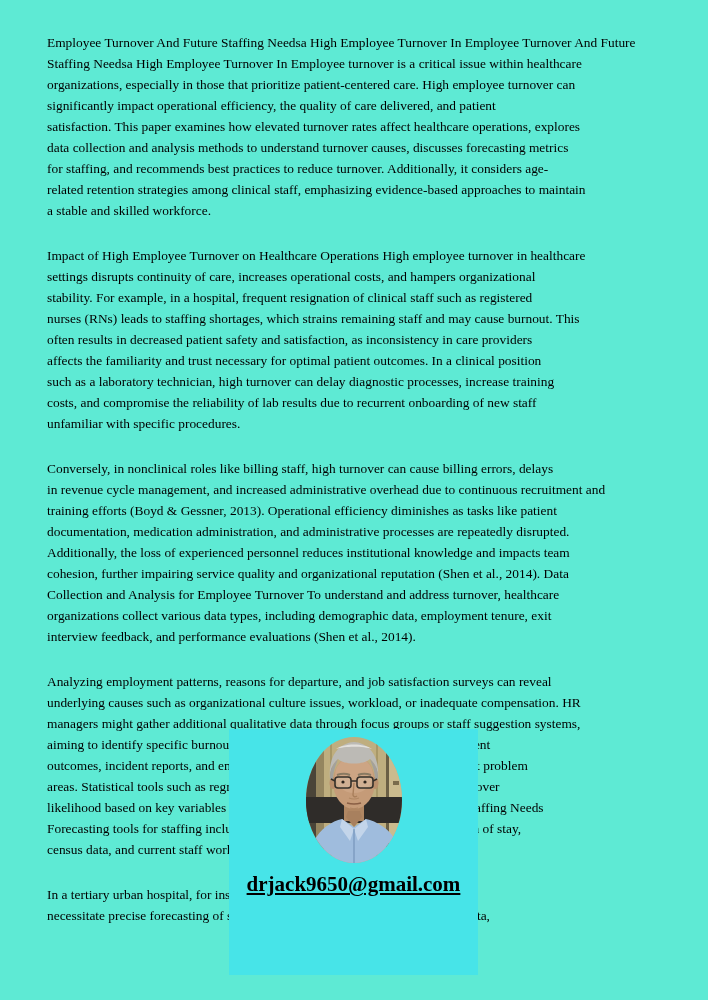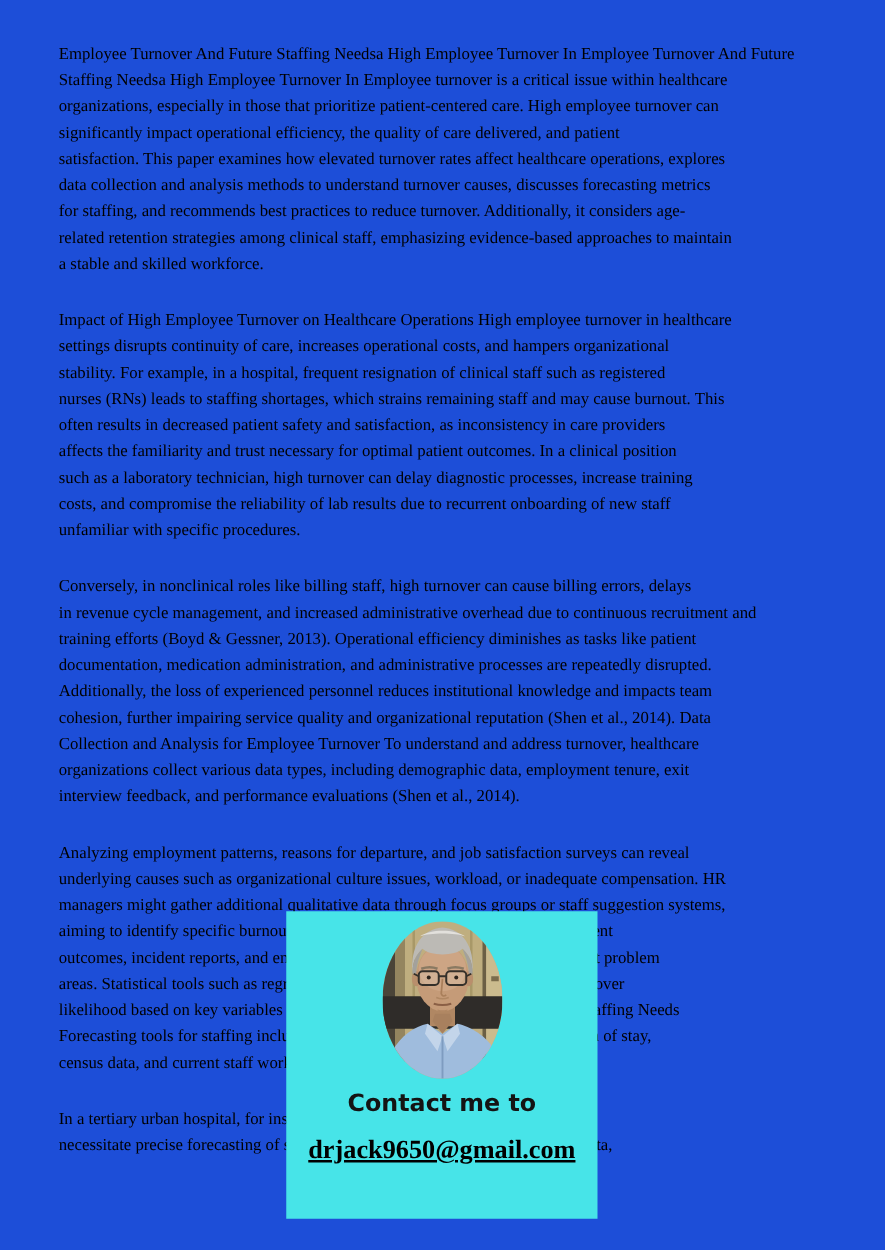--- a/index.html
+++ b/index.html
@@ -10,21 +10,21 @@
   body {
     width: 708px;
     height: 1000px;
     position: relative;
     overflow: hidden;
     font-family: "Liberation Serif", serif;
   }
   .page {
     position: absolute;
     inset: 0;
-    background: #1d4ed8;
+    background: #5eead4;
   }
   .text-col {
     position: absolute;
     left: 47px;
     top: 32px;
     width: 650px;
     color: #000000;
     font-size: 13.4px;
     line-height: 21px;
   }
@@ -161,16 +161,15 @@
         <circle cx="37" cy="45" r="1.6" fill="#2c241c"></circle>
         <circle cx="59" cy="45" r="1.6" fill="#2c241c"></circle>
 
         <path d="M48,46 L47,58 Q48,61 51,59" stroke="#a97f5b" stroke-width="1.4" fill="none"></path>
 
         <path d="M41,66 Q48,68 55,66" stroke="#8a5f45" stroke-width="1.6" fill="none"></path>
         <path d="M43,61 Q48,63 53,61" stroke="#b08763" stroke-width="1.2" fill="none"></path>
         <path d="M44,71 Q48,72.5 52,71" stroke="#b08763" stroke-width="1" fill="none"></path>
       </svg>
     </span>
-    <div class="contact-line first">Contact me to</div>
     <div class="email-line">drjack9650@gmail.com</div>
   </div>
 </div>
 
 </body></html>

